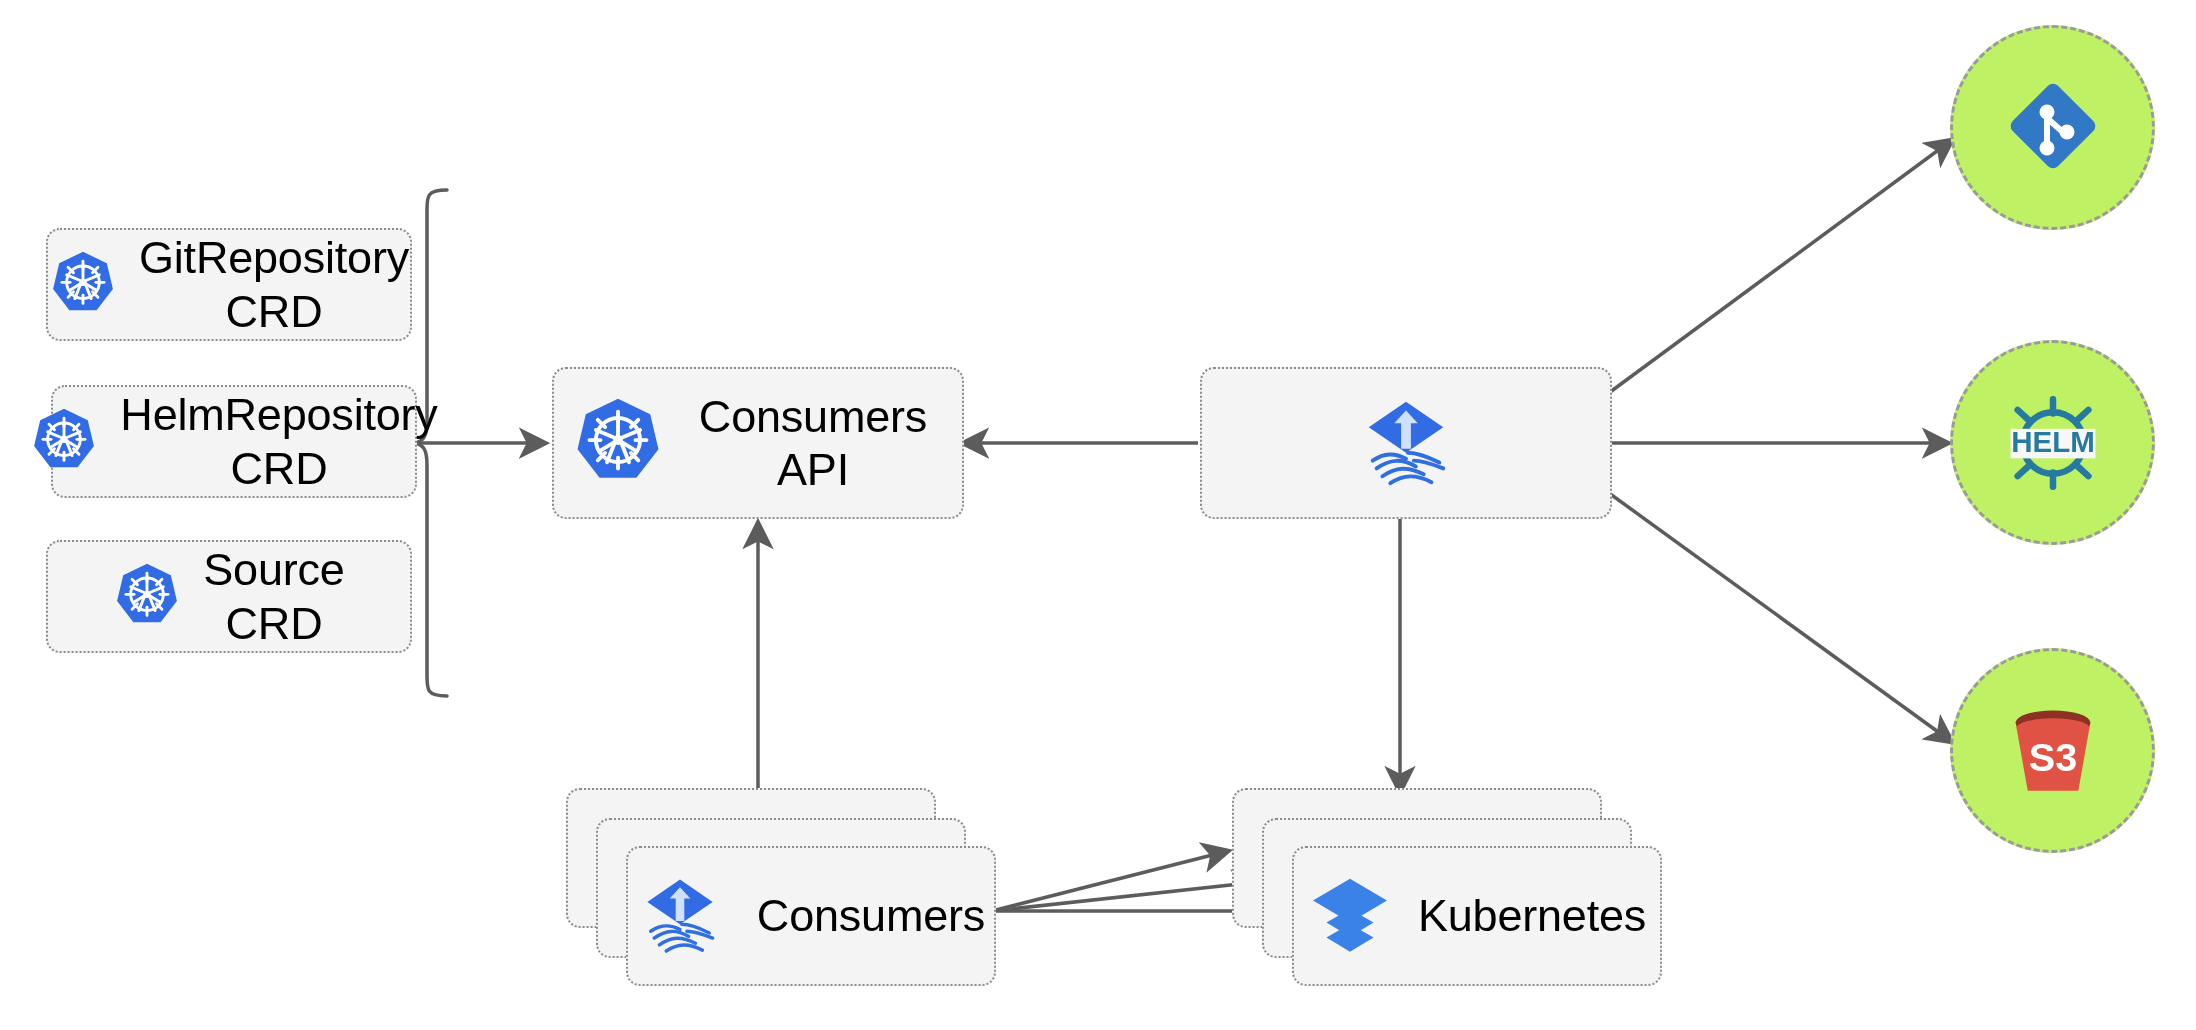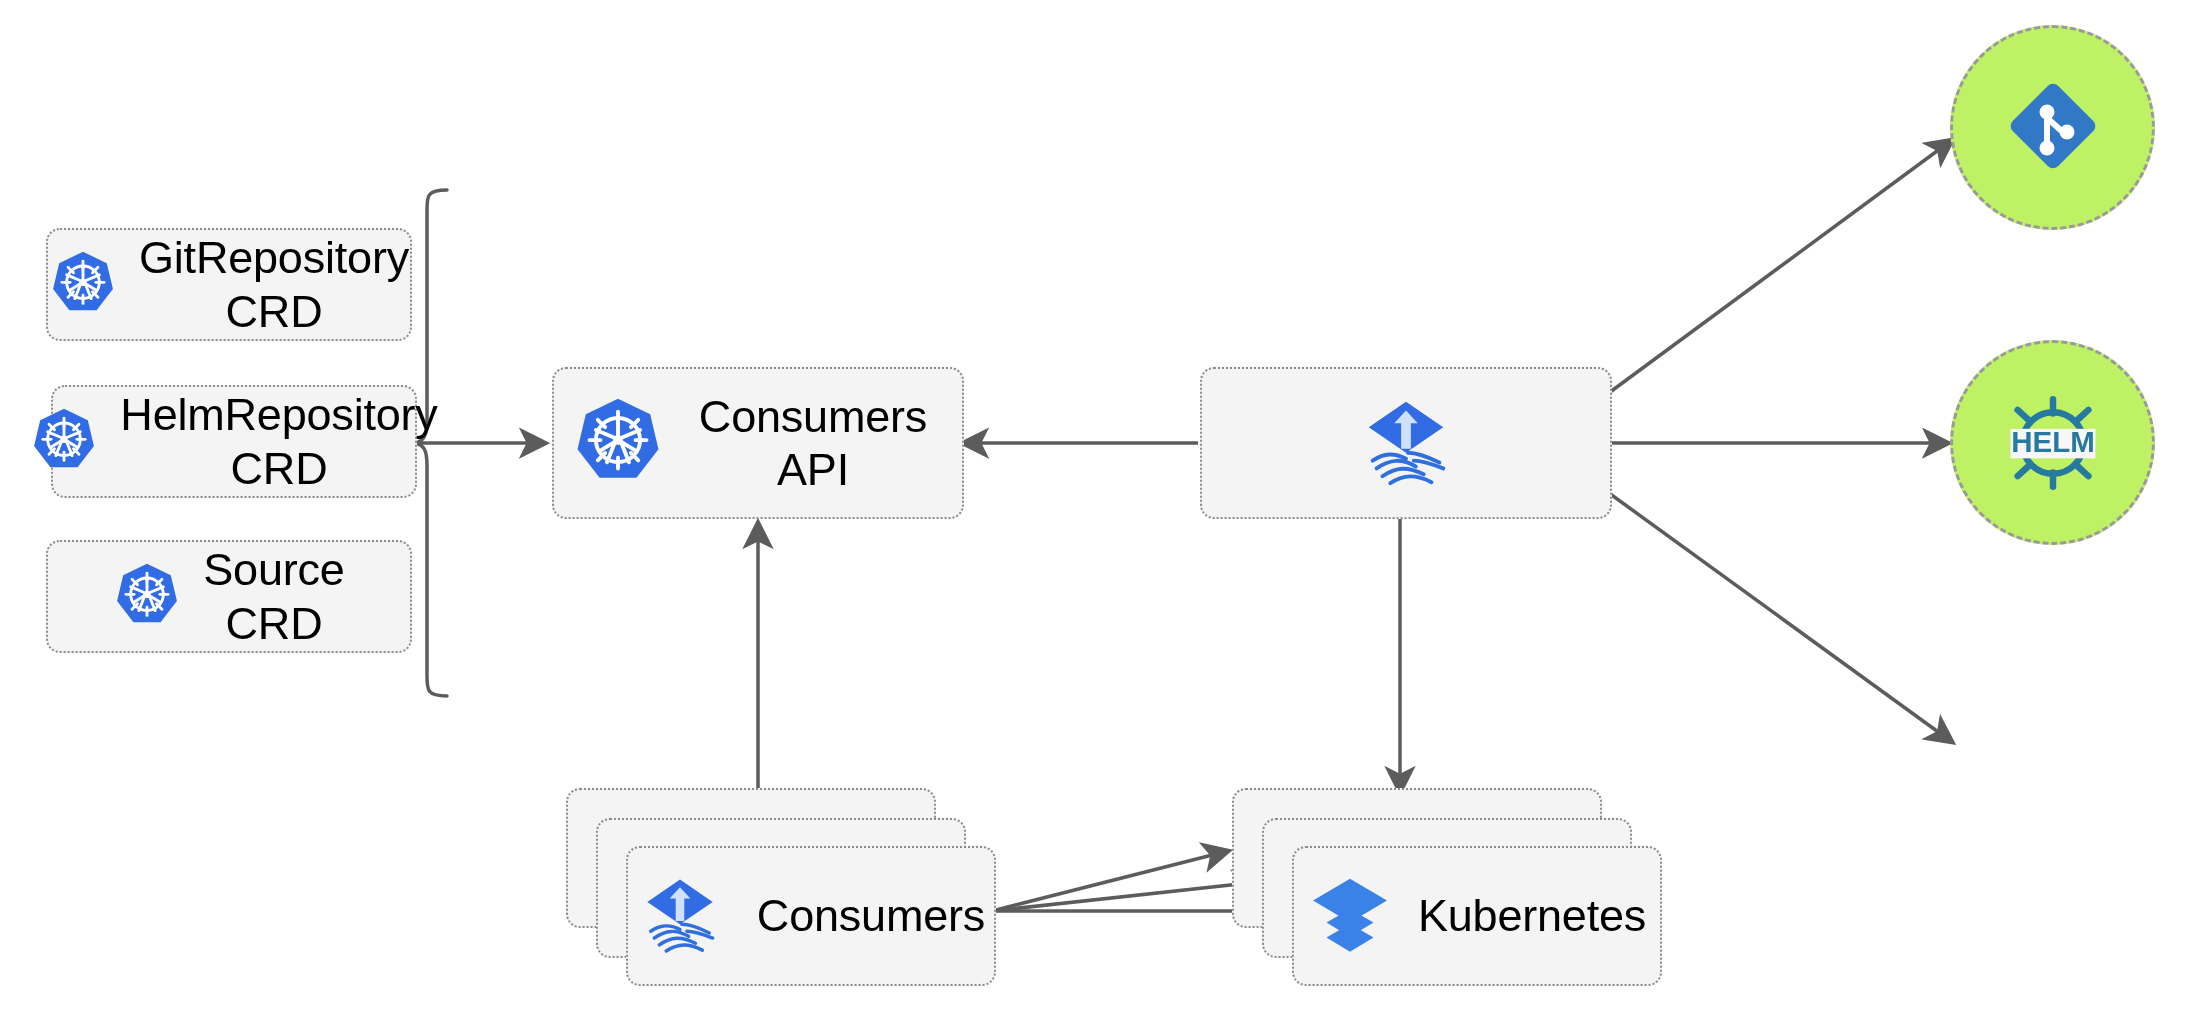--- a/index.html
+++ b/index.html
@@ -335,14 +335,24 @@
           <line x1="69" y1="68" x2="80" y2="78"></line>
           <line x1="80" y1="22" x2="69" y2="32"></line>
           <line x1="31" y1="68" x2="20" y2="78"></line>
         </g>
         <rect x="14" y="38" width="72" height="25" fill="#f7f7f7"></rect>
         <text x="50" y="58" text-anchor="middle" font-family="'Liberation Sans', sans-serif" font-size="25" font-weight="bold" fill="#277A9F">HELM</text>
       </svg>
     </span>
   </div>
 
+  <div class="endpoint" style="left:1950px; top:648px; width:205px; height:205px;">
+    <span class="node-icon">
+      <svg width="110" height="110" viewBox="0 0 100 100">
+        <path d="M16 26 L84 26 L73 88 L27 88 Z" fill="#E05243"></path>
+        <ellipse cx="50" cy="26" rx="34" ry="11" fill="#8C3123"></ellipse>
+        <ellipse cx="50" cy="31" rx="33" ry="9" fill="#E05243"></ellipse>
+        <text x="50" y="70" text-anchor="middle" font-family="'Liberation Sans', sans-serif" font-size="36" font-weight="bold" fill="#ffffff">S3</text>
+      </svg>
+    </span>
+  </div>
 
 </div>
 
 </body></html>

